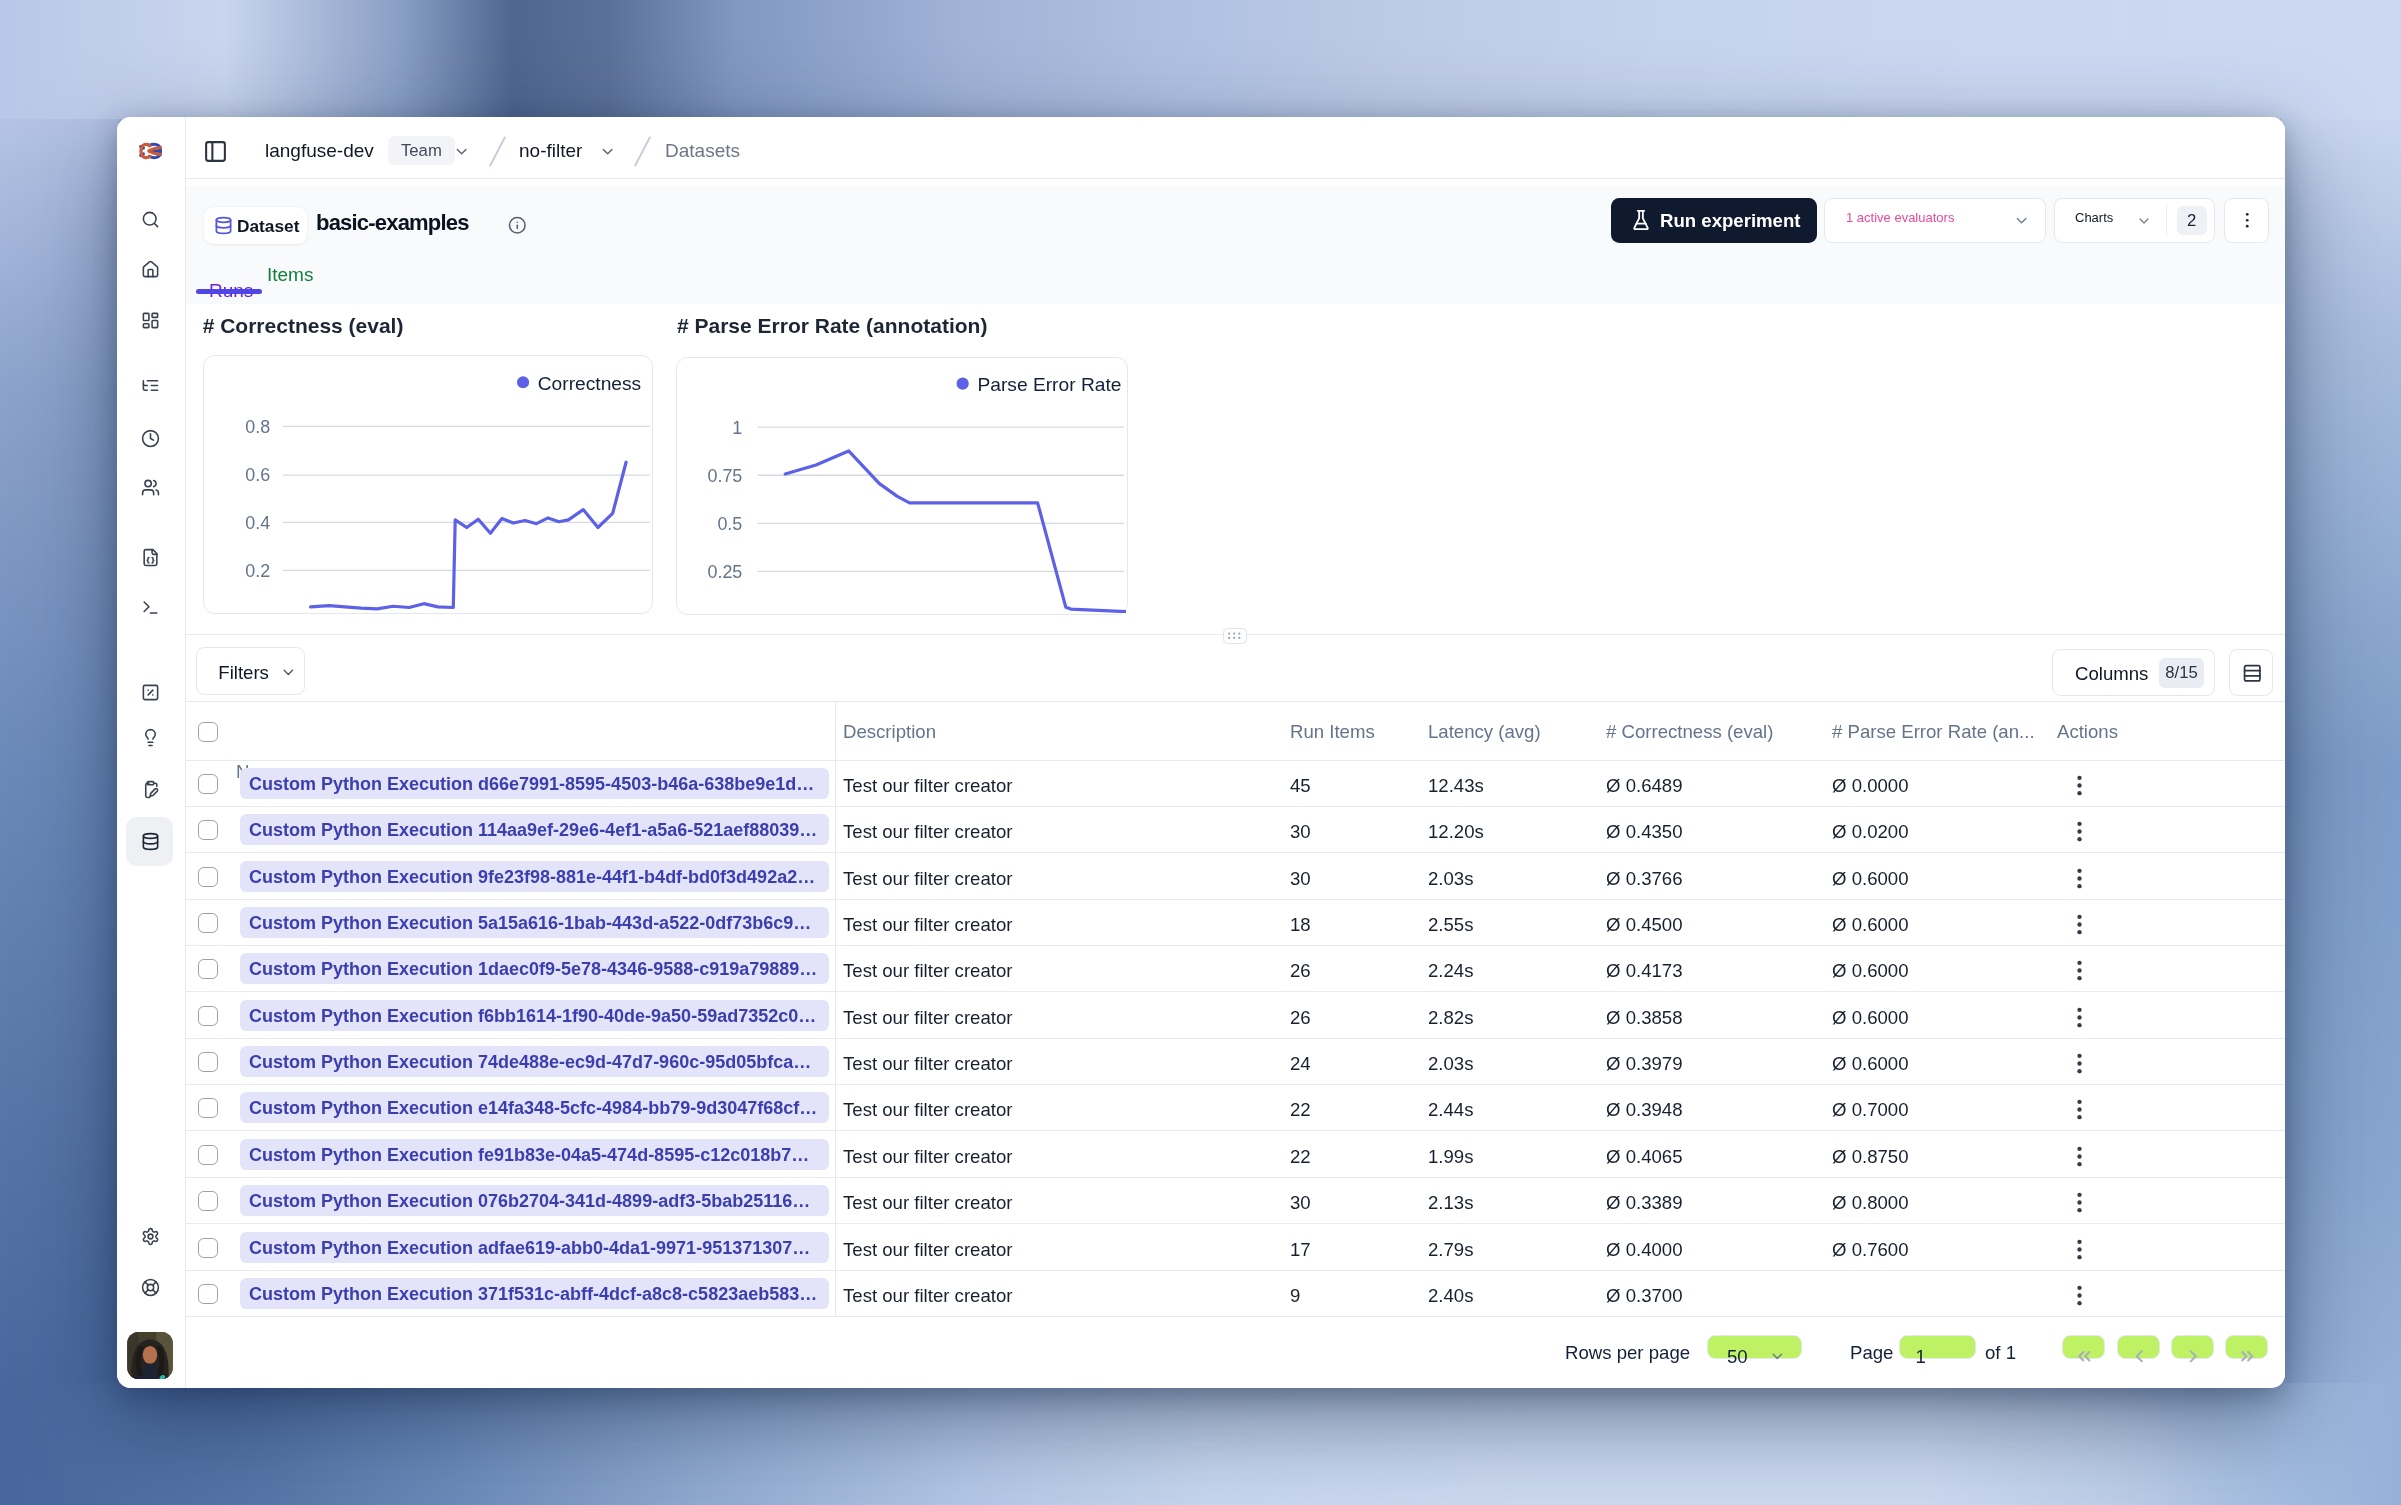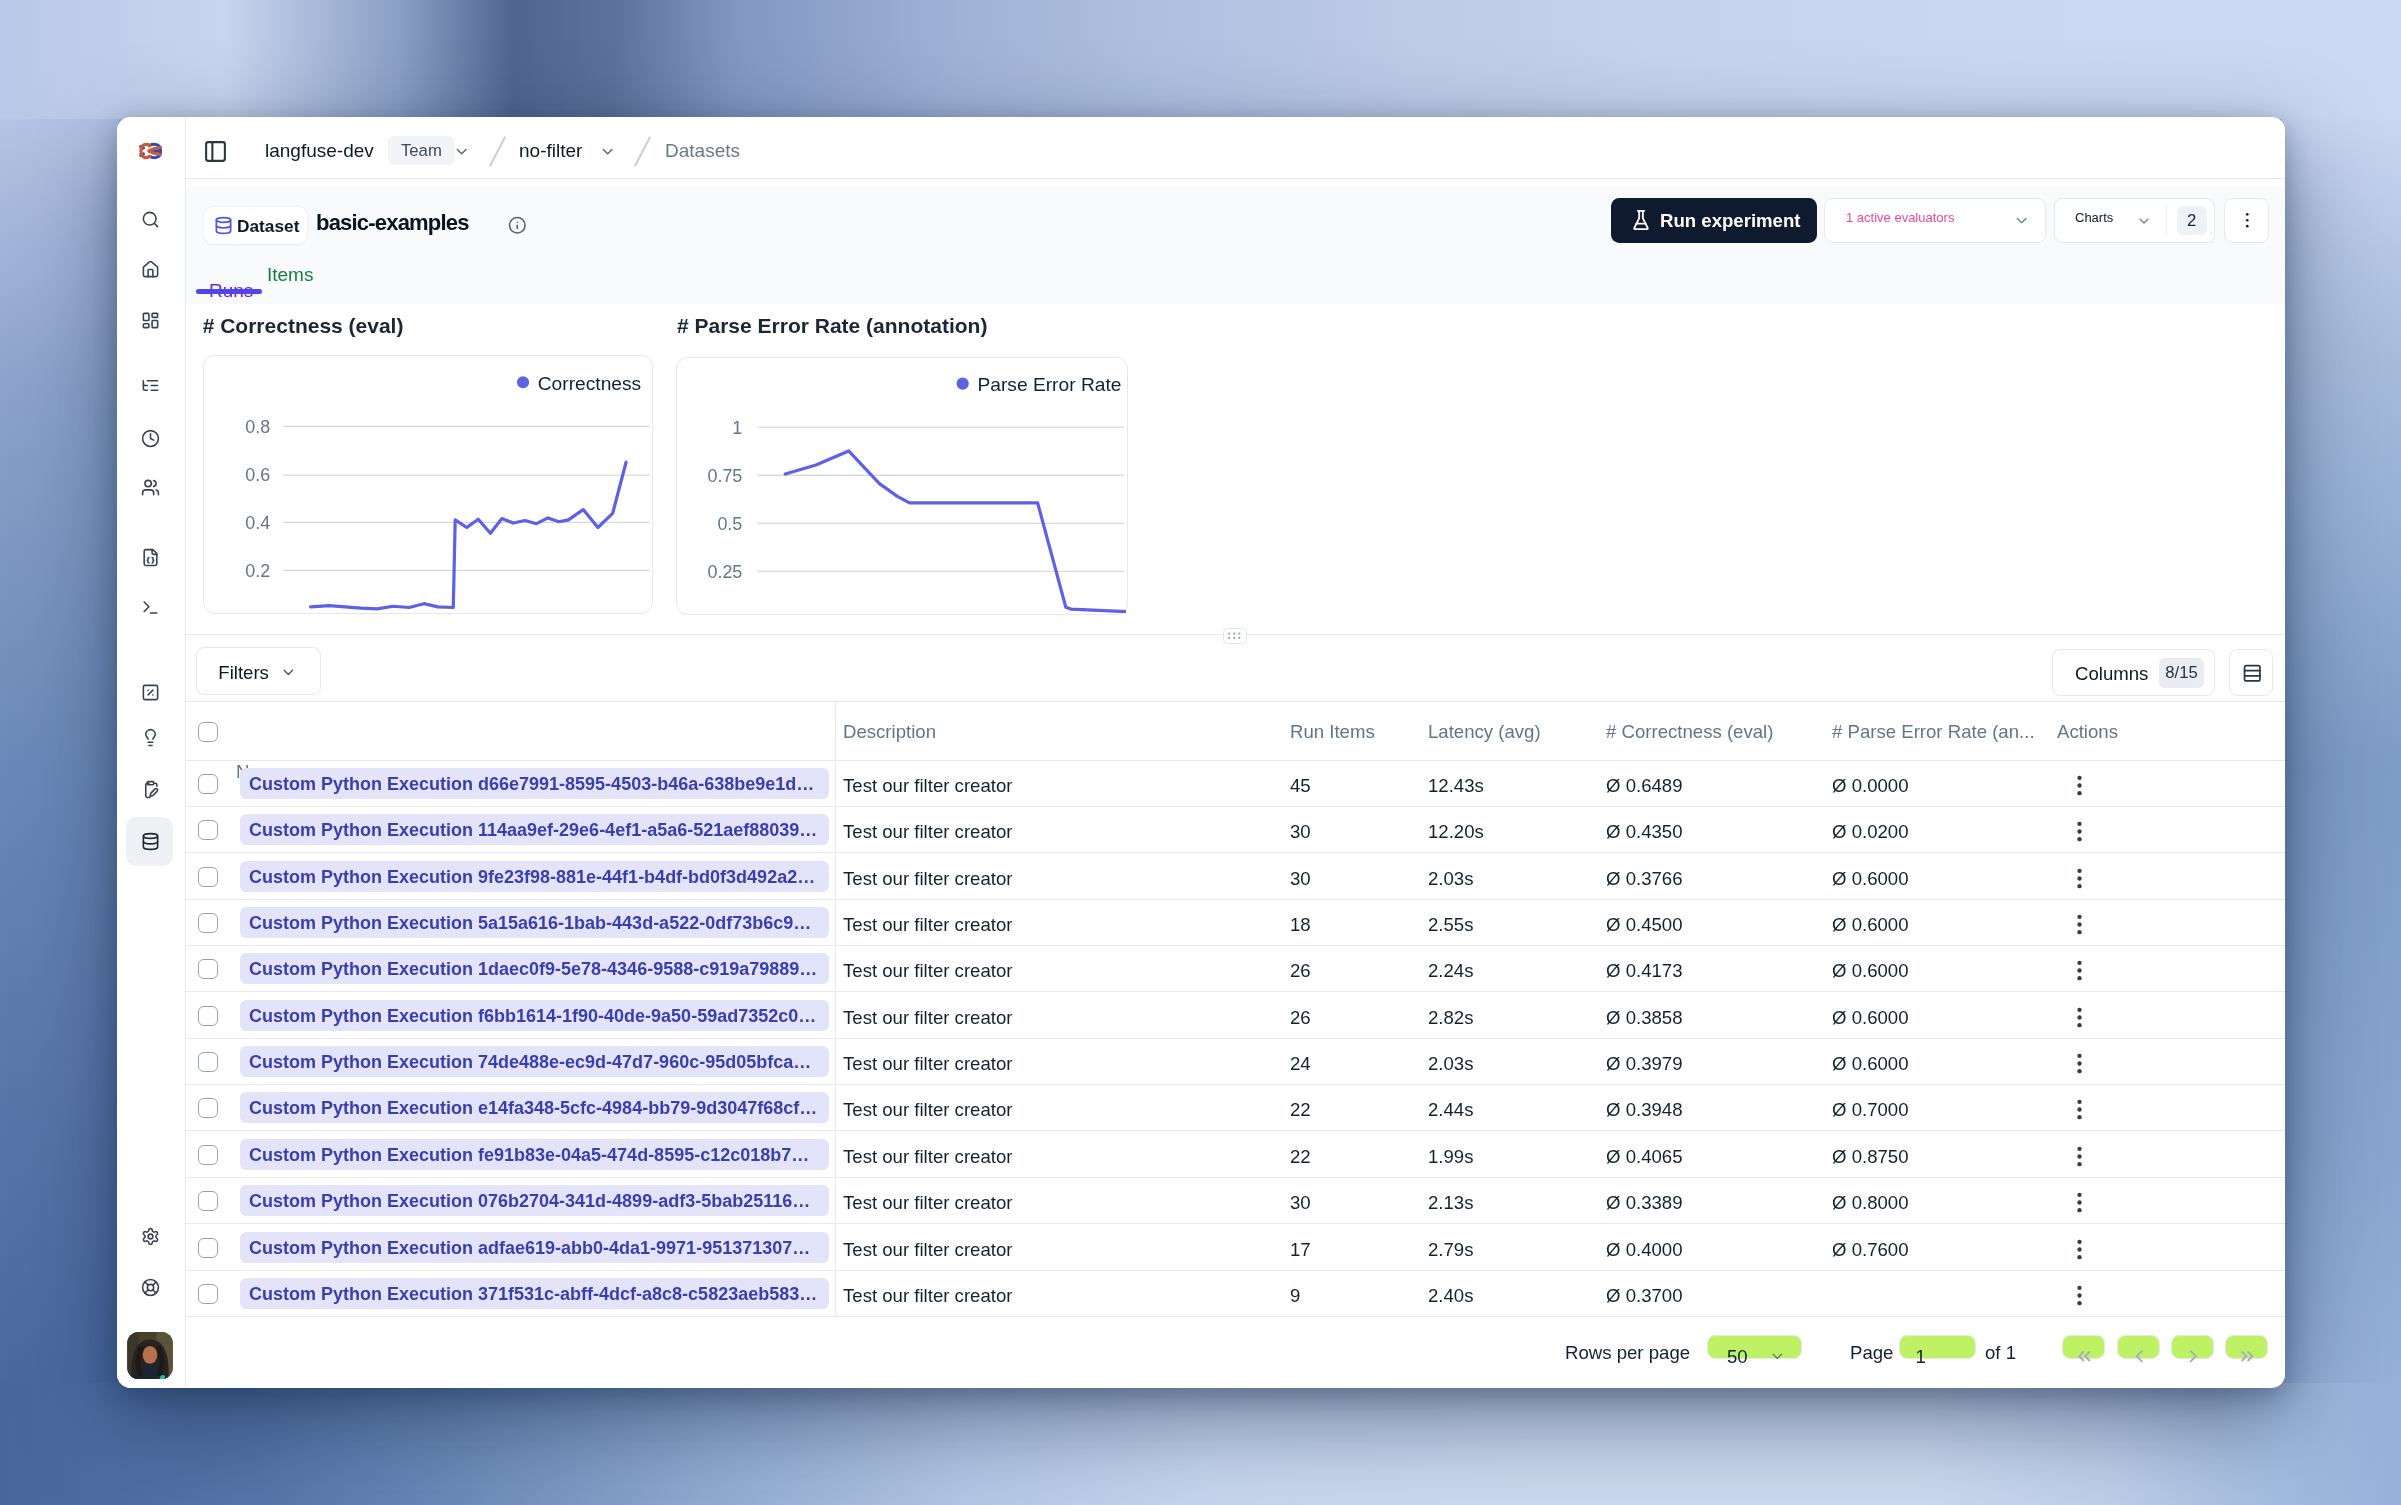--- a/index.html
+++ b/index.html
@@ -295,21 +295,21 @@
           <circle cx="8" cy="7" r="1.8"></circle>
           <circle cx="16" cy="7" r="1.8"></circle>
           <circle cx="24" cy="7" r="1.8"></circle>
           <circle cx="8" cy="14" r="1.8"></circle>
           <circle cx="16" cy="14" r="1.8"></circle>
           <circle cx="24" cy="14" r="1.8"></circle>
         </svg>
     </div>
   </div>
   <div class="filters" id="filtersrow">
-    <div class="fbtn" style="left:10.3px;top:12px;width:125px;height:48px;">
+    <div class="fbtn" style="left:10.3px;top:12px;width:109px;height:48px;">
       <span class="abs" style="left:21px;top:13.5px;font-size:18.6px;font-weight:500;color:#101826;">Filters</span>
       <svg class="abs ic" style="left:83px;top:16px;stroke:#4c5668;" width="16.7" height="16.7" viewBox="0 0 24 24">
           <path d="m6 9 6 6 6-6"></path>
         </svg>
     </div>
     <div class="fbtn" style="left:1866px;top:14px;width:163px;height:47px;">
       <span class="abs" style="left:22px;top:13px;font-size:18.6px;font-weight:500;color:#101826;">Columns</span>
       <div class="abs" style="left:106px;top:8.3px;width:45px;height:29.5px;background:#e9edf3;border-radius:5.8px;text-align:center;line-height:29.5px;font-size:16.7px;font-weight:500;color:#2a3342;">8/15</div>
     </div>
     <div class="fbtn" style="left:2043px;top:14px;width:44px;height:47px;">

